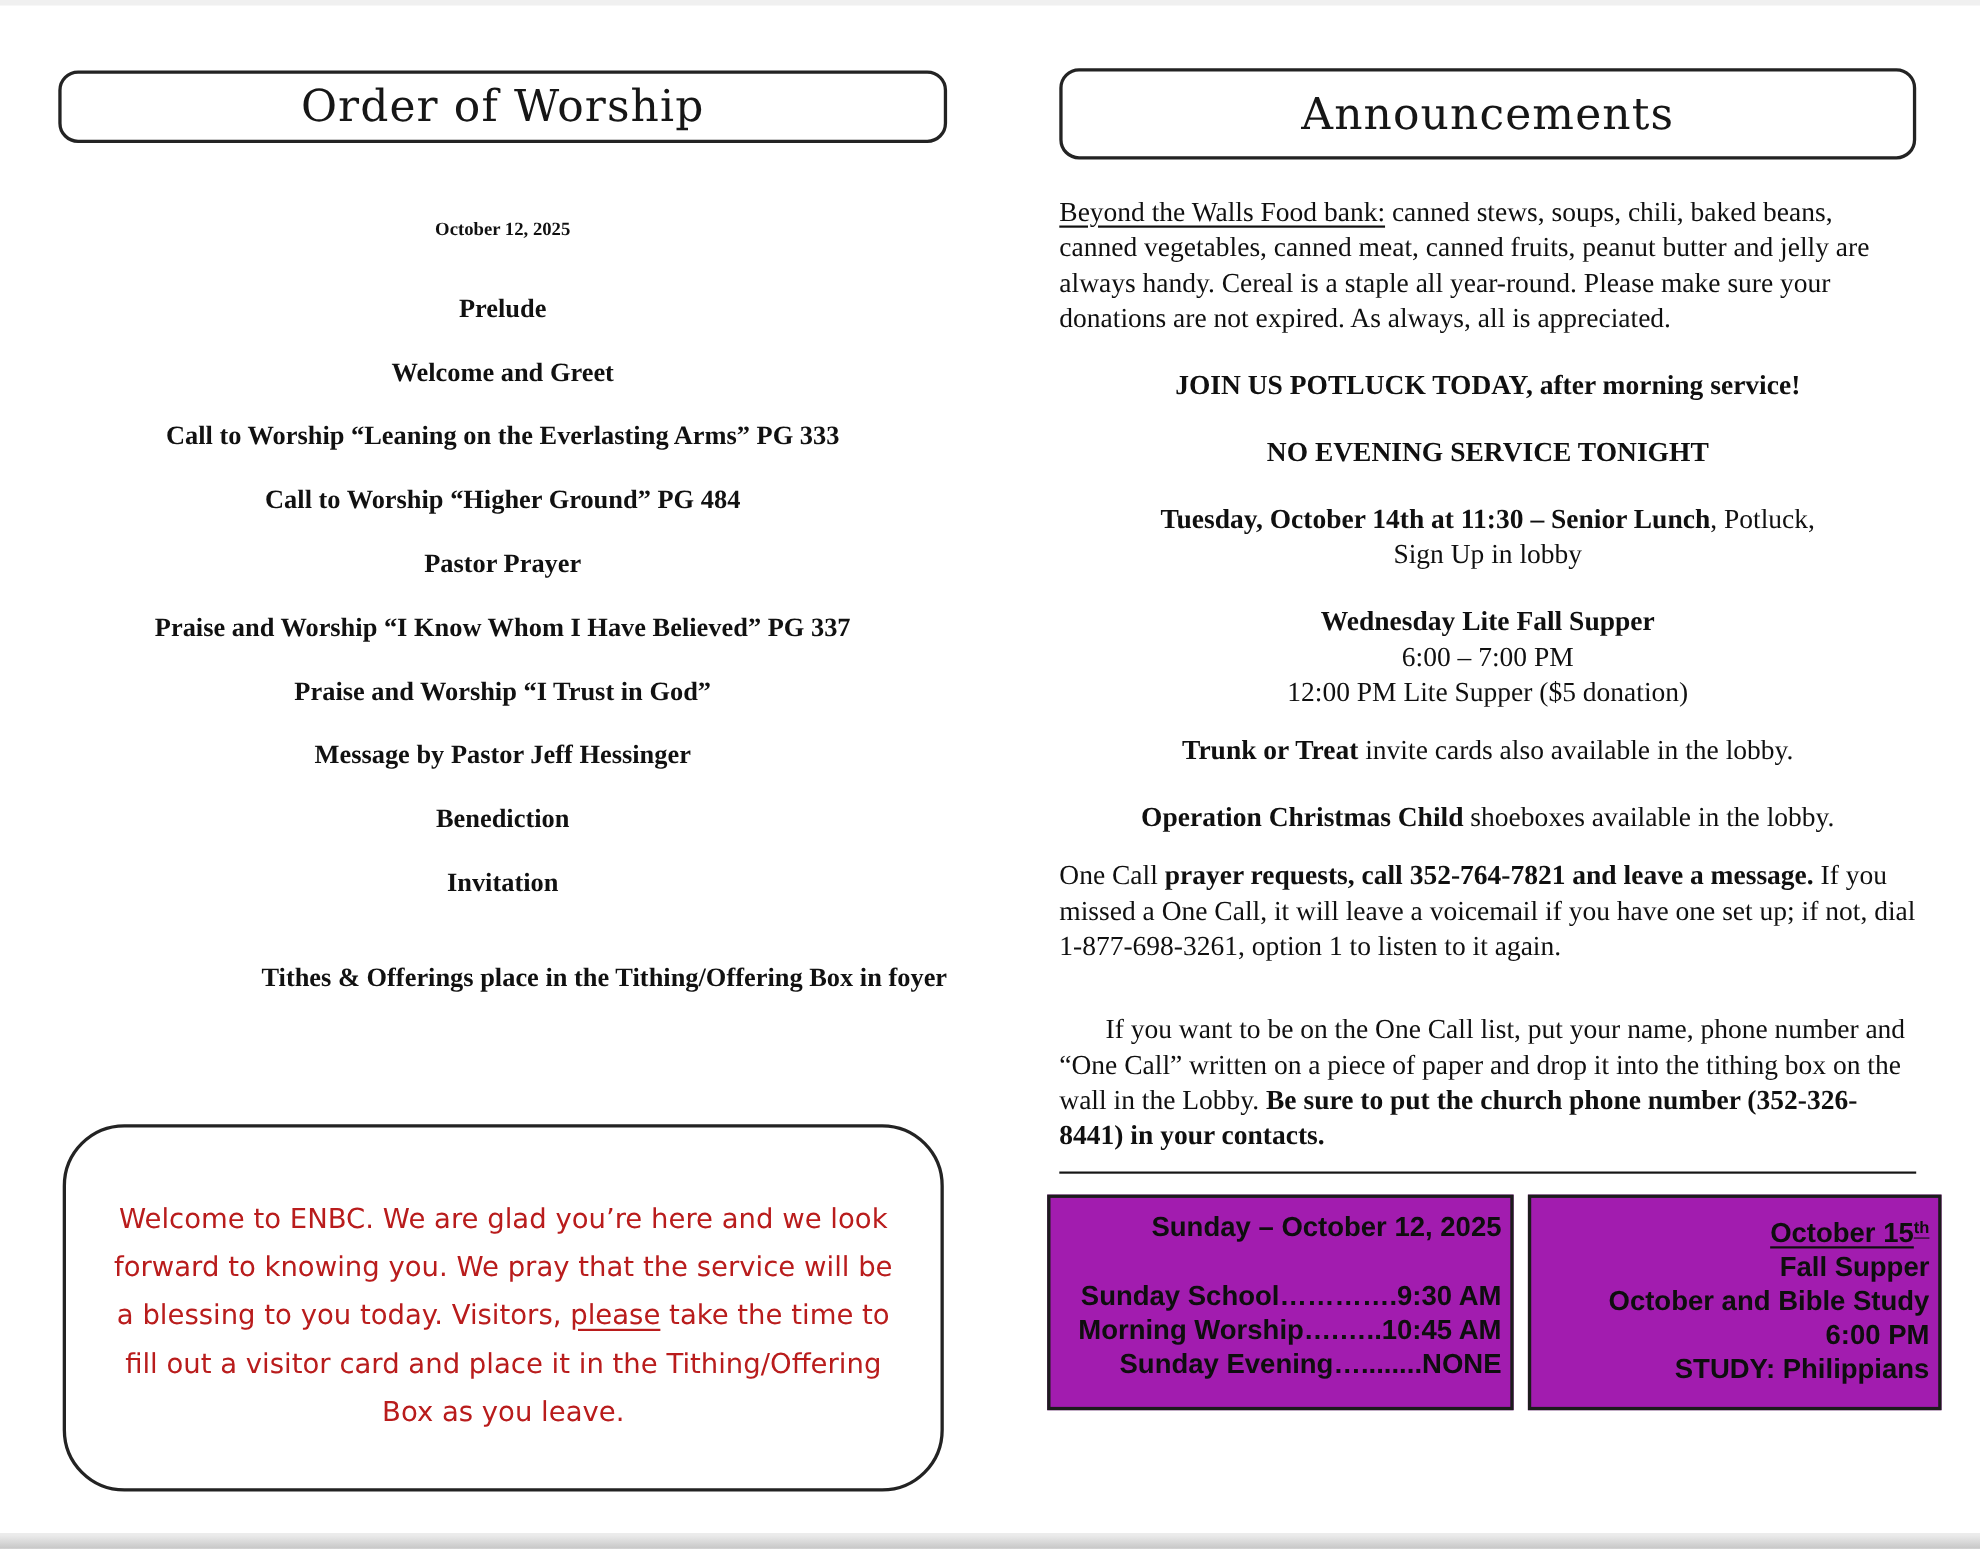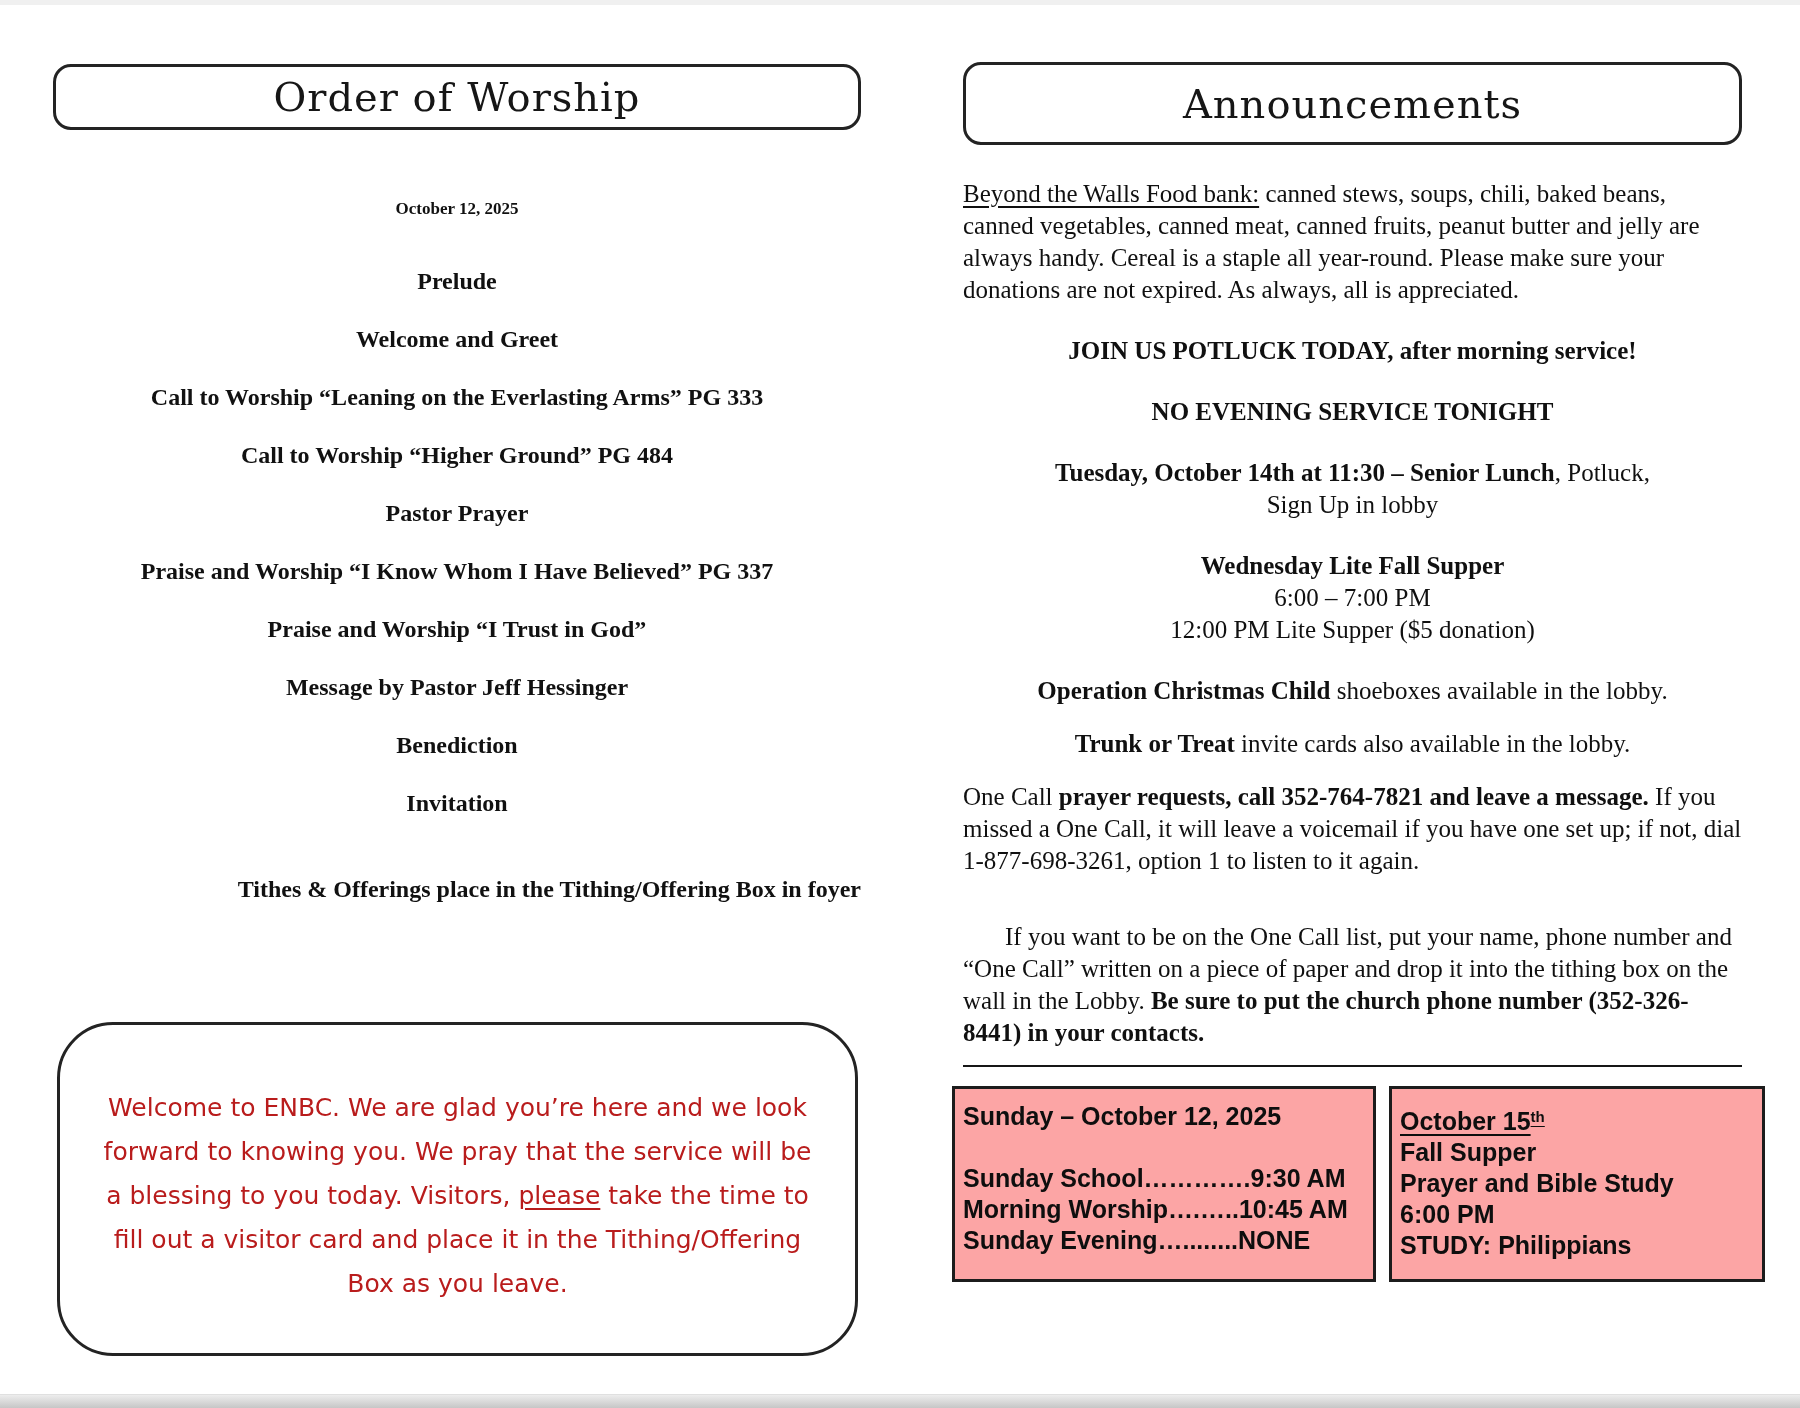--- a/index.html
+++ b/index.html
@@ -39,21 +39,21 @@
   .ann{margin-top:29px;}
   .ann.first{margin-top:0;}
   .ann.center{text-align:center;}
   .ann.gap-sm{margin-top:21px;}
   .ann.gap-lg{margin-top:44px;}
   .ann.indent{text-indent:42px;}
 
   #ann-hr{border:none;border-top:2px solid #161616;margin:16px 0 0;}
   #schedule-row{display:flex;gap:13px;margin:19px 0 0 -11px;width:813px;}
   .sched-box{box-sizing:border-box;border:3px solid #1c1c1c;height:196px;
-             padding:12px 8px 0;text-align:left;background:#fca5a5;
+             padding:12px 8px 0;text-align:right;background:#a21caf;
              font-family:"Liberation Sans",sans-serif;font-weight:700;
              font-size:25px;line-height:31px;color:#0e0e0e;}
   #sched-box-0{width:424px;flex:none;}
   #sched-box-1{flex:1;}
   .sched-line{min-height:31px;}
 </style>
 </head>
 <body>
 
 <div id="top-strip"></div>
@@ -87,37 +87,37 @@
   <span class="title-text">Announcements</span>
 </div>
 
 <div id="right-col">
   <div id="announcements">
       <div class="ann first "><span class="u">Beyond the Walls Food bank:</span><span> canned stews, soups, chili, baked beans, canned vegetables, canned meat, canned fruits, peanut butter and jelly are always handy.  Cereal is a staple all year-round.  Please make sure your donations are not expired.  As always, all is appreciated.</span></div>
       <div class="ann center "><span class="b">JOIN US POTLUCK TODAY, after morning service!</span></div>
       <div class="ann center "><span class="b">NO EVENING SERVICE TONIGHT</span></div>
       <div class="ann center "><span class="b">Tuesday, October 14th at 11:30 – Senior Lunch</span><span>, Potluck,</span><br><span>Sign Up in lobby</span></div>
       <div class="ann center "><span class="b">Wednesday Lite Fall Supper</span><br><span>6:00 – 7:00 PM</span><br><span>12:00 PM Lite Supper ($5 donation)</span></div>
+      <div class="ann center gap-sm "><span class="b">Trunk or Treat</span><span> invite cards also available in the lobby.</span></div>
       <div class="ann center "><span class="b">Operation Christmas Child</span><span> shoeboxes available in the lobby.</span></div>
-      <div class="ann center gap-sm "><span class="b">Trunk or Treat</span><span> invite cards also available in the lobby.</span></div>
       <div class="ann gap-sm "><span>One Call </span><span class="b">prayer requests, call 352-764-7821 and leave a message.</span><span> If you missed a One Call, it will leave a voicemail if you have one set up; if not, dial 1-877-698-3261, option 1 to listen to it again.</span></div>
       <div class="ann gap-lg indent"><span>If you want to be on the One Call list, put your name, phone number and “One Call” written on a piece of paper and drop it into the tithing box on the wall in the Lobby.  </span><span class="b">Be sure to put the church phone number (352-326-8441) in your contacts.</span></div>
     </div>
   <hr id="ann-hr">
   <div id="schedule-row">
     <div class="sched-box" id="sched-box-0">
         <div class="sched-line"><span>Sunday – October 12, 2025</span></div>
         <div class="sched-line">&nbsp;</div>
         <div class="sched-line"><span>Sunday School………….9:30 AM</span></div>
         <div class="sched-line"><span>Morning Worship….…..10:45 AM</span></div>
         <div class="sched-line"><span>Sunday Evening…........NONE</span></div>
       </div>
     <div class="sched-box" id="sched-box-1">
         <div class="sched-line"><span class="u">October 15</span><span class="u sup">th</span></div>
         <div class="sched-line"><span>Fall Supper</span></div>
-        <div class="sched-line"><span>Prayer and Bible Study</span></div>
+        <div class="sched-line"><span>October and Bible Study</span></div>
         <div class="sched-line"><span>6:00 PM</span></div>
         <div class="sched-line"><span>STUDY: Philippians</span></div>
       </div>
   </div>
 </div>
 
 <div id="bottom-bar"></div>
 
 </body></html>

